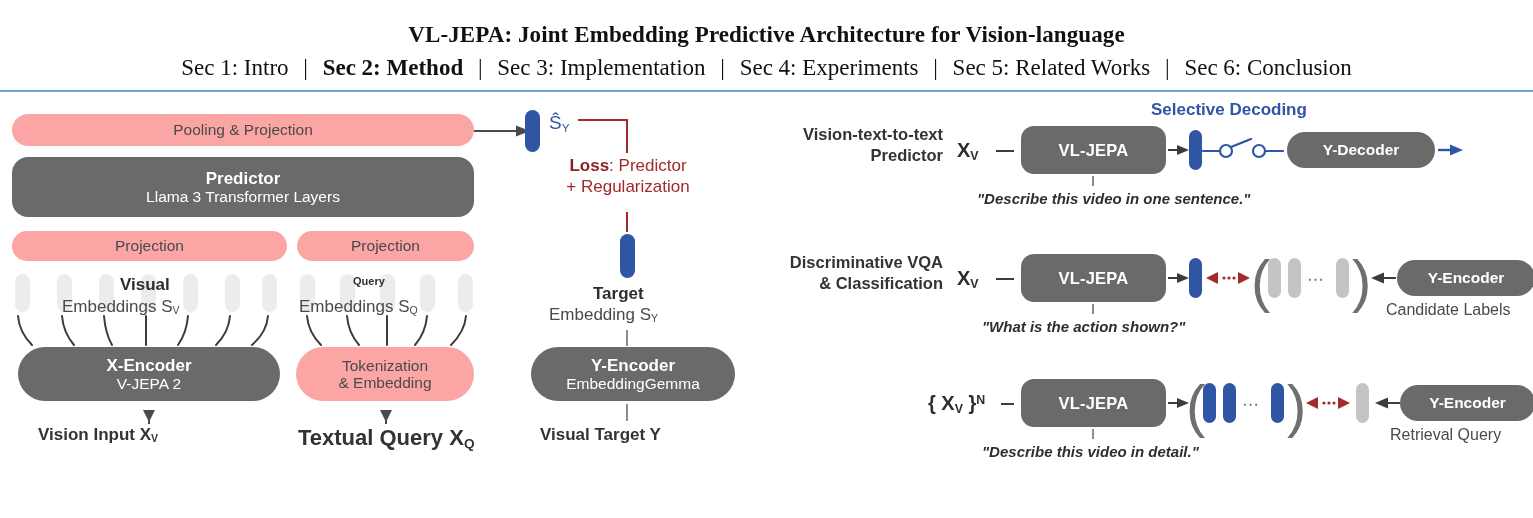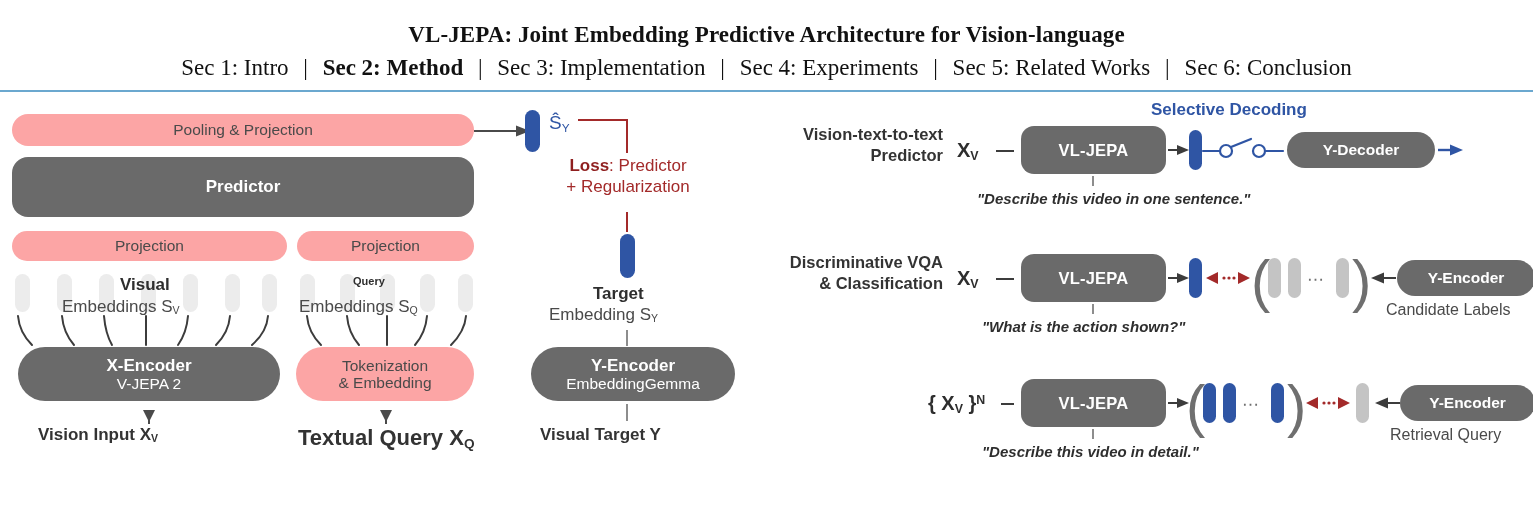--- a/index.html
+++ b/index.html
@@ -81,20 +81,21 @@
 </div>
 
 <div class="canvas">
 
   <div class="pill light r-full" style="left:12px;top:22px;width:462px;height:32px;">
     <span class="sub">Pooling &amp; Projection</span>
   </div>
 
   <div class="pill dark r-lg" style="left:12px;top:65px;width:462px;height:60px;">
     <span class="ttl">Predictor</span>
+    <span class="sub">Llama 3 Transformer Layers</span>
   </div>
 
   <div class="pill light r-full" style="left:12px;top:139px;width:275px;height:30px;">
     <span class="sub">Projection</span>
   </div>
   <div class="pill light r-full" style="left:297px;top:139px;width:177px;height:30px;">
     <span class="sub">Projection</span>
   </div>
 
   <div class="embpill" style="left:15px;top:182px;width:15px;height:38px;"></div>

